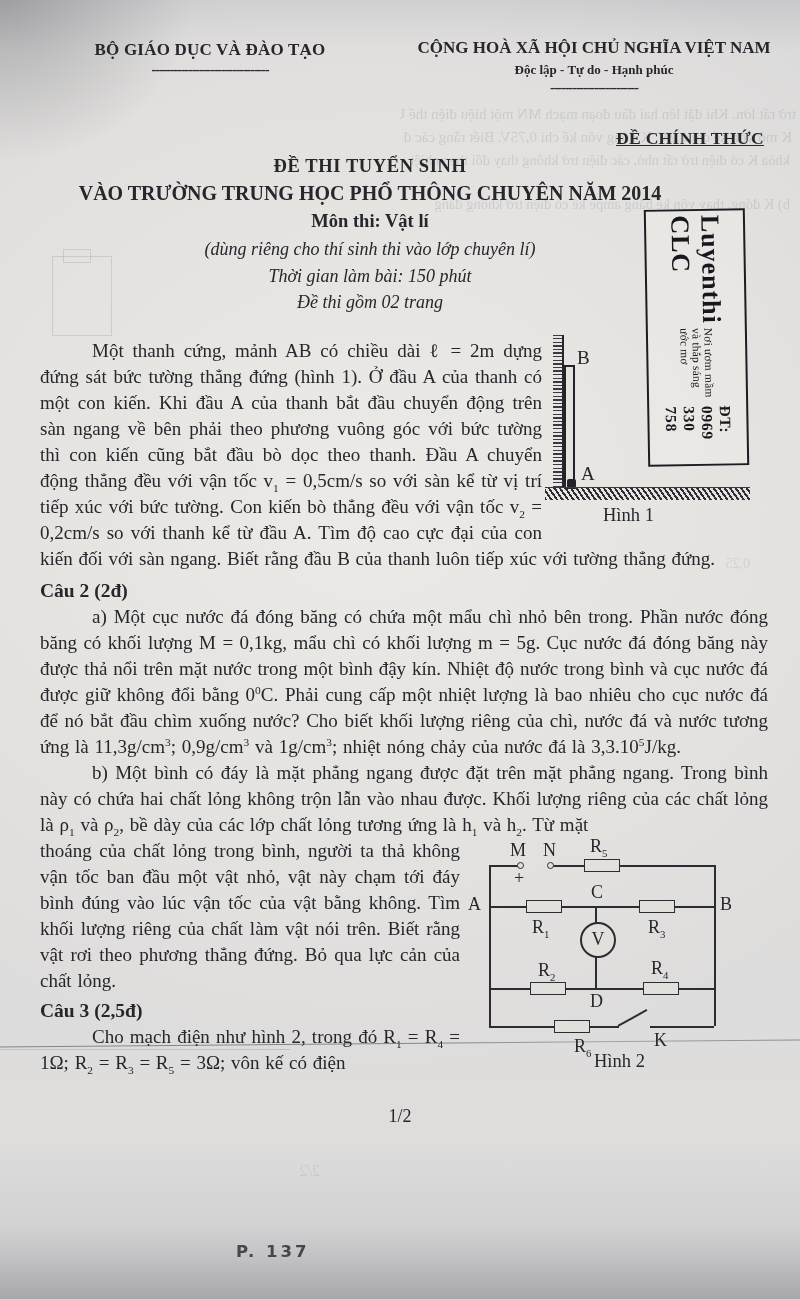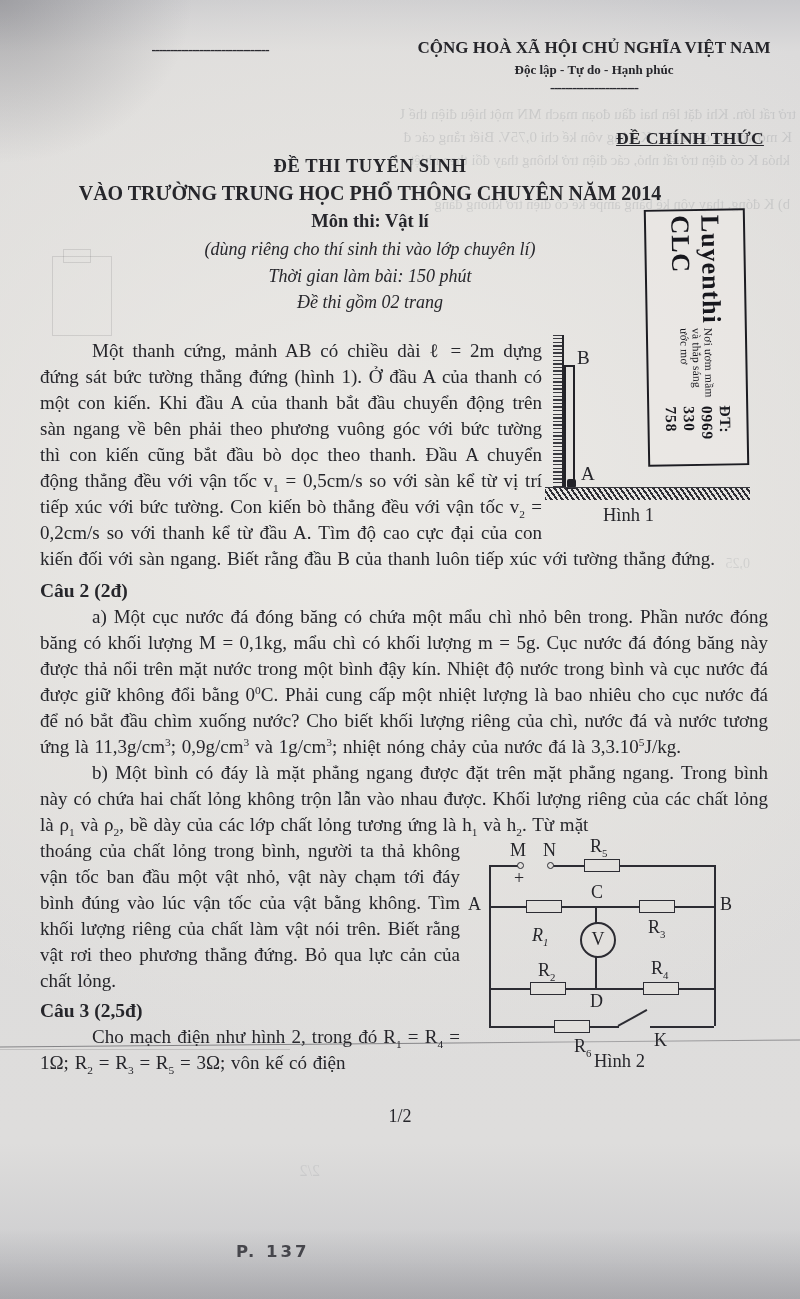--- a/index.html
+++ b/index.html
@@ -123,20 +123,21 @@
   <div class="bleed bl1">K mở vôn kế chỉ 1,2V; K đóng vôn kế chỉ 0,75V. Biết rằng các đ</div>
   <div class="bleed bl2">khóa K có điện trở rất nhỏ, các điện trở không thay đổi theo nhiệt</div>
   <div class="bleed bl3">b) K đóng, thay vôn kế bằng ampe kế có điện trở không đáng kể. T</div>
   <div class="bleed bl4">2/2</div>
   <div class="bleed bl5">0,25</div>
   <div class="bleed-box">
       <div class="ibx"></div>
     </div>
 
   <div class="hdr-left">
+    <div class="l1">BỘ GIÁO DỤC VÀ ĐÀO TẠO</div>
     <div class="hdr-rule">--------------------------------</div>
   </div>
   <div class="hdr-right">
     <div class="l1">CỘNG HOÀ XÃ HỘI CHỦ NGHĨA VIỆT NAM</div>
     <div class="l2">Độc lập - Tự do - Hạnh phúc</div>
     <div class="hdr-rule">------------------------</div>
   </div>
   <div class="official">ĐỀ CHÍNH THỨC</div>
 
   <div class="titleblock">
@@ -199,21 +200,21 @@
           <div class="vmeter">V</div>
           <div class="lever"></div>
 
           <div class="clab" style="left:44px;top:2px;">M</div>
           <div class="clab" style="left:77px;top:2px;">N</div>
           <div class="clab" style="left:48px;top:30px;">+</div>
           <div class="clab" style="left:124px;top:-2px;">R<sub>5</sub></div>
           <div class="clab" style="left:2px;top:56px;">A</div>
           <div class="clab" style="left:254px;top:56px;">B</div>
           <div class="clab" style="left:125px;top:44px;">C</div>
-          <div class="clab" style="left:66px;top:87px;font-style:italic;">R<sub>1</sub></div>
+          <div class="clab" style="left:66px;top:79px;">R<sub>1</sub></div>
           <div class="clab" style="left:182px;top:79px;">R<sub>3</sub></div>
           <div class="clab" style="left:72px;top:122px;">R<sub>2</sub></div>
           <div class="clab" style="left:185px;top:120px;">R<sub>4</sub></div>
           <div class="clab" style="left:124px;top:153px;">D</div>
           <div class="clab" style="left:96px;top:198px;margin-left:12px;">R<sub>6</sub></div>
           <div class="clab" style="left:188px;top:192px;">K</div>
           <div class="cap2">Hình 2</div>
         </div>
       </div>
       <p><span>thoáng của chất lỏng trong bình, người ta thả không vận tốc ban đầu một vật nhỏ, vật này chạm tới đáy bình đúng vào lúc vận tốc của vật bằng không. Tìm khối lượng riêng của chất làm vật nói trên. Biết rằng vật rơi theo phương thẳng đứng. Bỏ qua lực cản của chất lỏng.</span></p>

